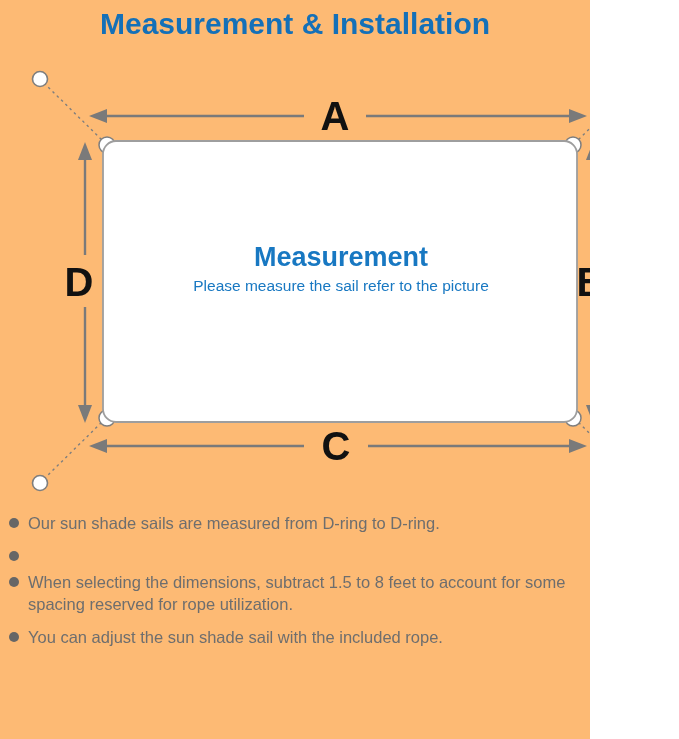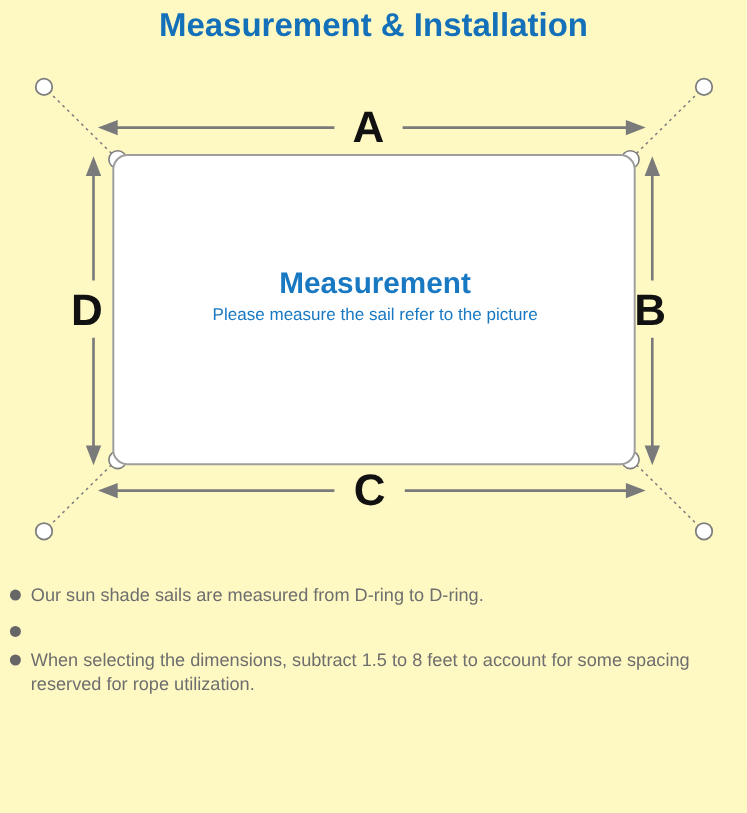--- a/index.html
+++ b/index.html
@@ -3,43 +3,43 @@
 <meta charset="utf-8">
 <style>
   html, body {
     margin: 0;
     padding: 0;
     background: #ffffff;
     font-family: "Liberation Sans", "DejaVu Sans", sans-serif;
   }
   .page {
     position: relative;
-    width: 679px;
+    width: 590px;
     height: 739px;
-    background: #fef9c3;
+    background: #fdba74;
     overflow: hidden;
   }
   .page-title {
     margin: 0;
     padding-top: 5px;
     text-align: center;
     font-size: 30px;
     line-height: 38px;
     font-weight: bold;
     color: #1470B8;
     letter-spacing: 0px;
   }
   .diagram-svg {
     display: block;
     margin-top: 12px;
     width: 679px;
     height: 445px;
   }
   .notes {
-    margin-top: 30px;
+    margin-top: 12px;
     padding: 0 4px 0 9px;
   }
   .note-row {
     display: flex;
     align-items: flex-start;
     margin-bottom: 10px;
   }
   .note-bullet {
     flex: 0 0 auto;
     width: 10px;
@@ -126,15 +126,19 @@
       <span class="note-bullet"></span>
       <span class="note-text">Our sun shade sails are measured from D-ring to D-ring.</span>
     </div>
     <div class="note-row">
       <span class="note-bullet"></span>
     </div>
     <div class="note-row">
       <span class="note-bullet"></span>
       <span class="note-text">When selecting the dimensions, subtract 1.5 to 8 feet to account for some spacing reserved for rope utilization.</span>
     </div>
+    <div class="note-row">
+      <span class="note-bullet"></span>
+      <span class="note-text">You can adjust the sun shade sail with the included rope.</span>
+    </div>
   </div>
 
 </div>
 
 </body></html>

